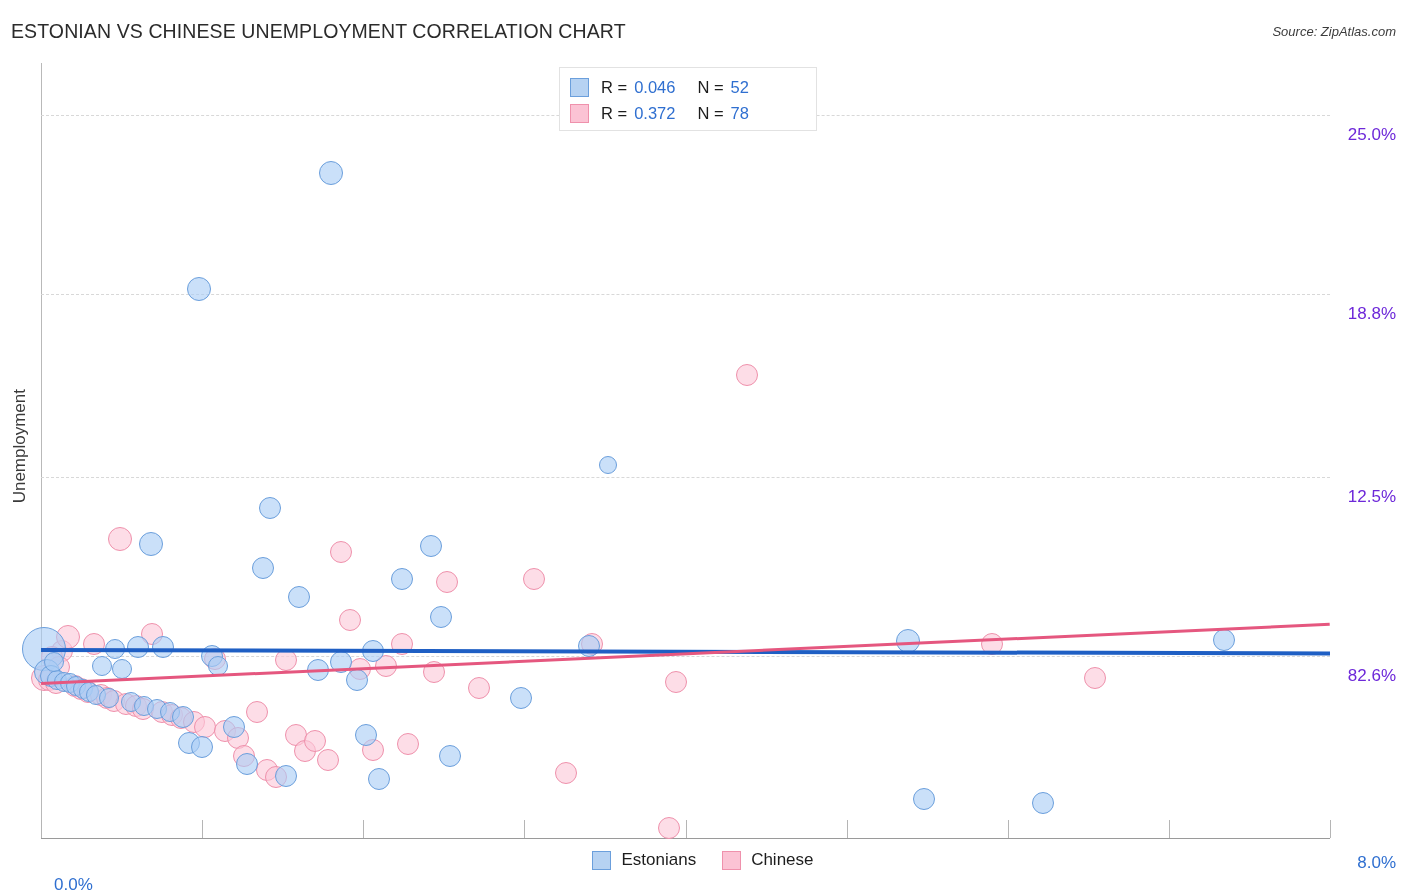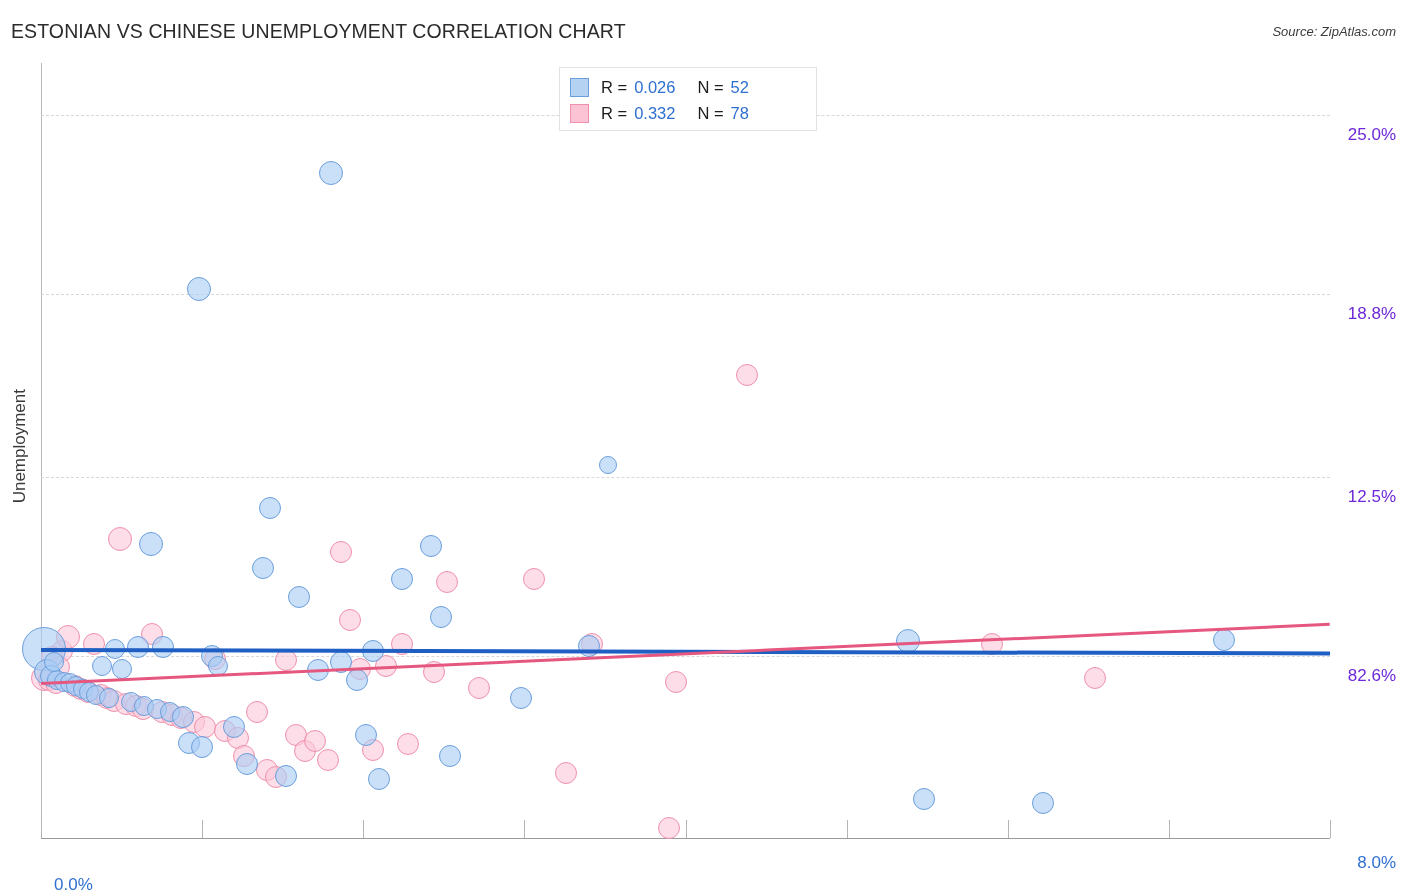--- a/index.html
+++ b/index.html
@@ -304,38 +304,48 @@
       <div class="pt blue" style="left: 2.89px; top: 588.601px; width: 20px; height: 20px;"></div>
       <div class="trend blue" style="left: 0px; top: 585.009px; width: 1289px; transform: rotate(0.154247deg);"></div>
       <div class="trend pink" style="left: 0px; top: 618.843px; width: 1290.36px; transform: rotate(-2.6332deg);"></div>
     </div>
 
   <div id="stats-box">
     <div class="stat-row">
       <span class="swatch blue"></span>
       <span class="stat-lbl">R =</span>
       <span class="gap-r"></span>
-      <span class="stat-val">0.026</span>
+      <span class="stat-val">0.046</span>
       <span class="gap-n"></span>
       <span class="stat-lbl">N =</span>
       <span class="gap-r"></span>
       <span class="stat-val">52</span>
     </div>
     <div class="stat-row">
       <span class="swatch pink"></span>
       <span class="stat-lbl">R =</span>
       <span class="gap-r"></span>
-      <span class="stat-val">0.332</span>
+      <span class="stat-val">0.372</span>
       <span class="gap-n"></span>
       <span class="stat-lbl">N =</span>
       <span class="gap-r"></span>
       <span class="stat-val">78</span>
     </div>
   </div>
 
+  <div id="bottom-legend">
+    <div class="bl-item">
+      <span class="bl-sw blue"></span>
+      <span class="bl-txt">Estonians</span>
+    </div>
+    <div class="bl-item">
+      <span class="bl-sw pink"></span>
+      <span class="bl-txt">Chinese</span>
+    </div>
+  </div>
 
 <div class="ytick-label" style="top: 125.052px;">25.0%</div>
     <div class="ytick-label" style="top: 304.343px;">18.8%</div>
     <div class="ytick-label" style="top: 486.526px;">12.5%</div>
     <div class="ytick-label" style="top: 665.817px;">82.6%</div>
     <div class="xtick" style="left: 41px;"></div>
     <div class="xtick" style="left: 202.125px;"></div>
     <div class="xtick" style="left: 363.25px;"></div>
     <div class="xtick" style="left: 524.375px;"></div>
     <div class="xtick" style="left: 685.5px;"></div>

